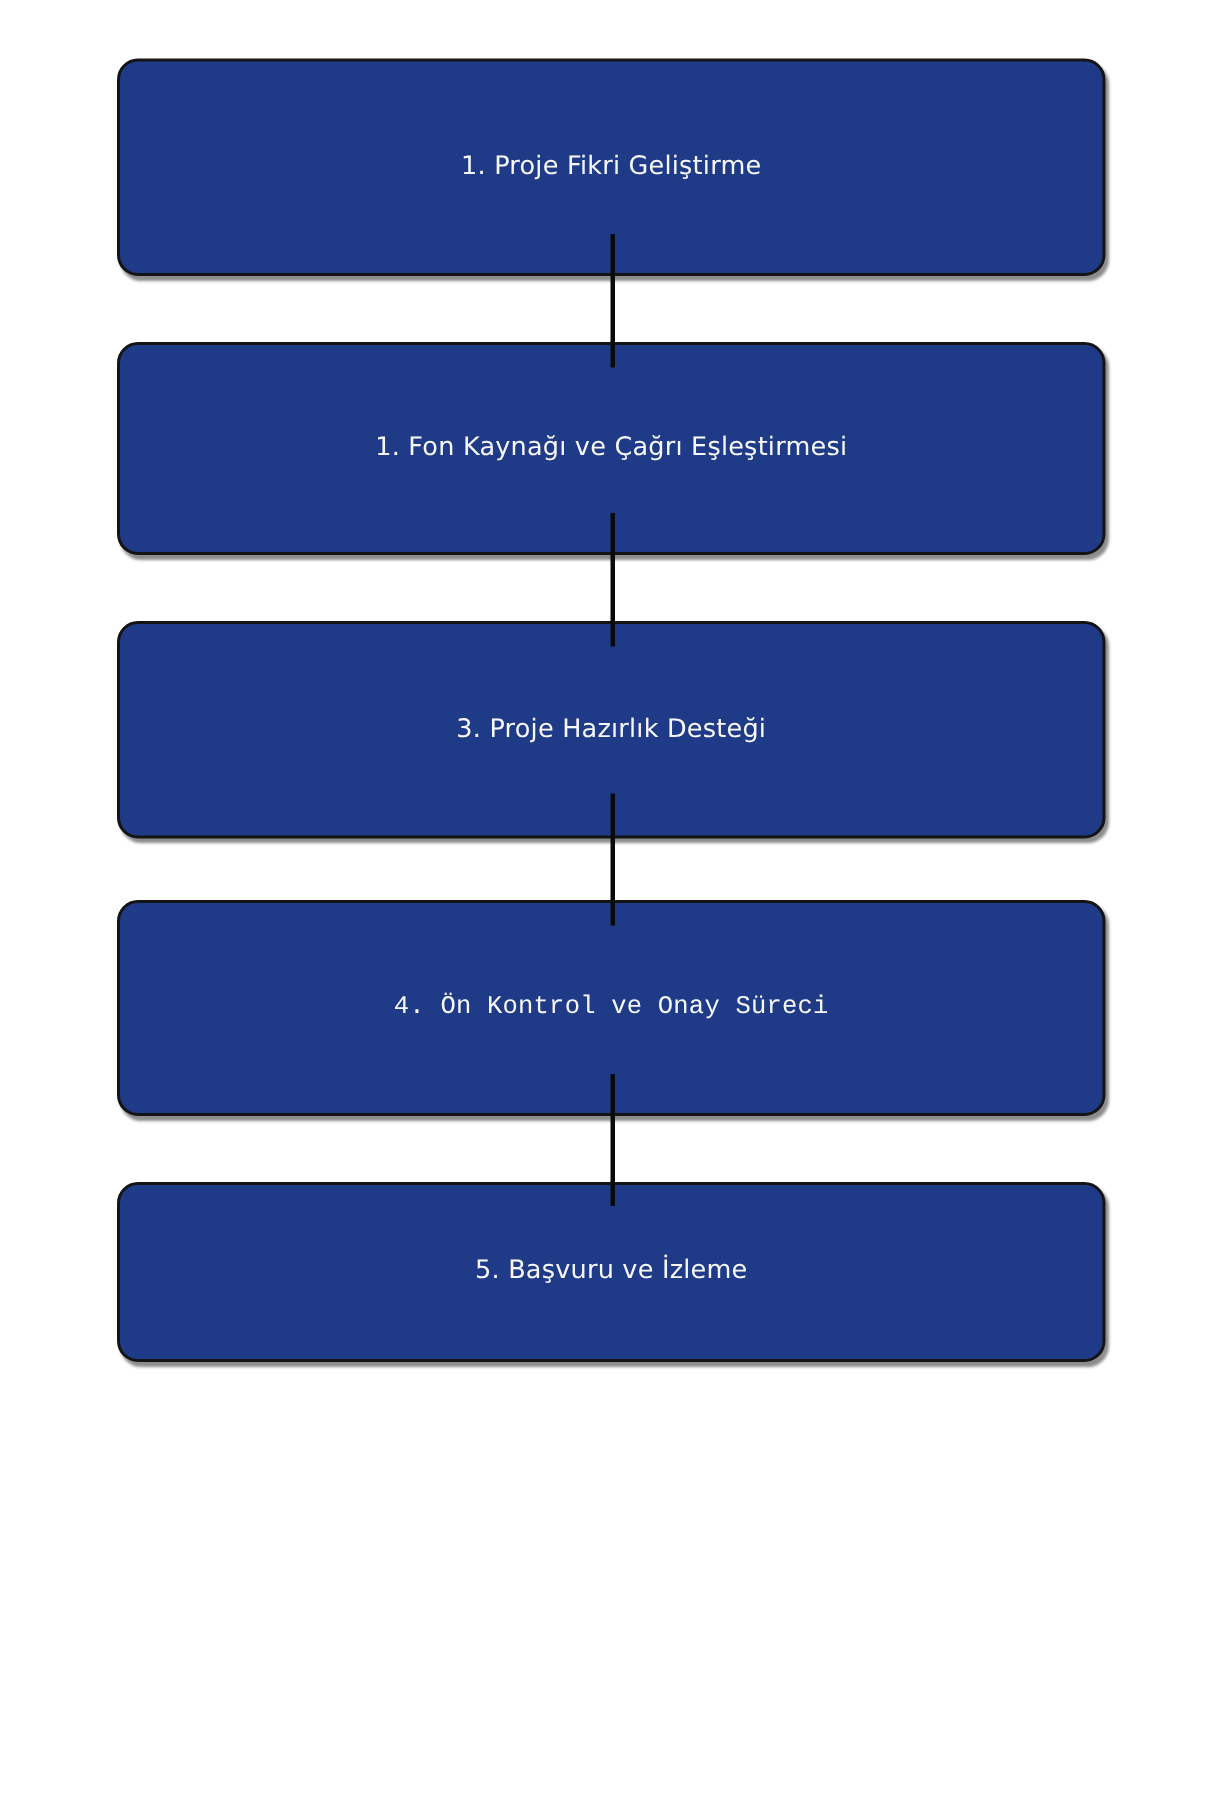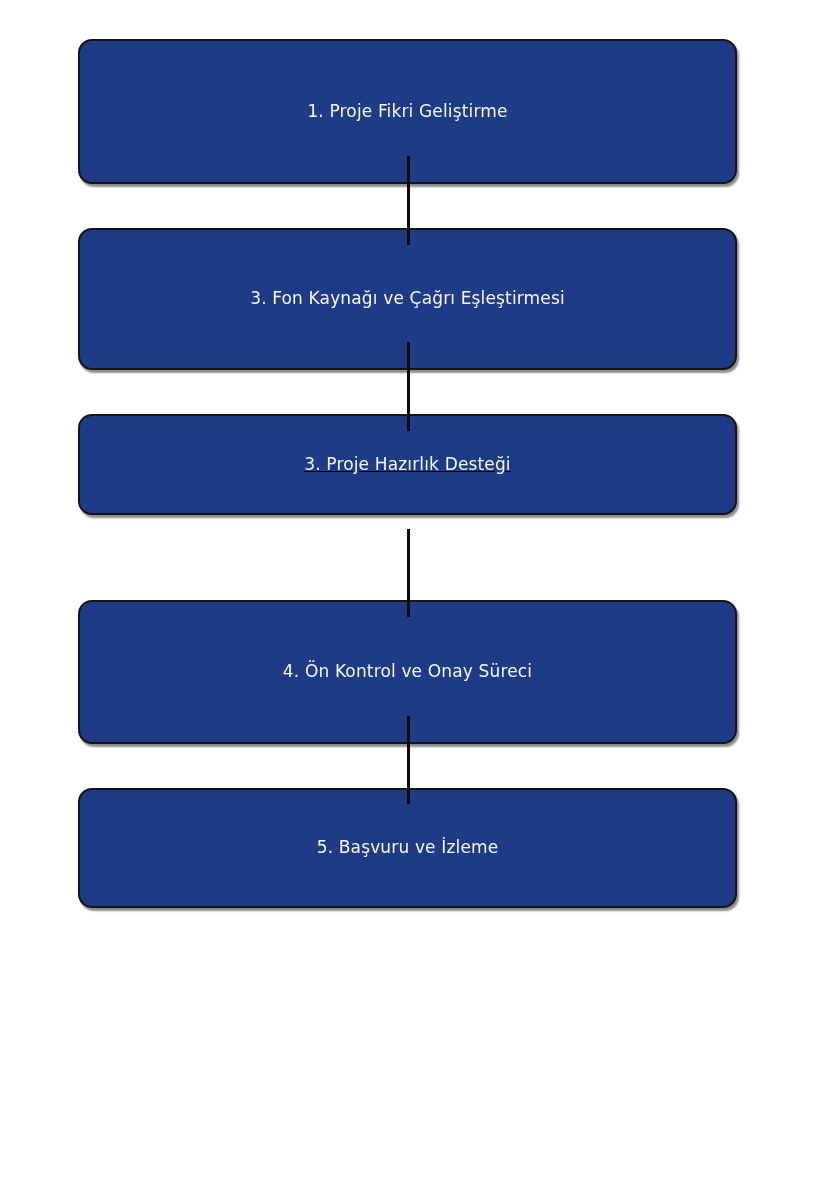--- a/index.html
+++ b/index.html
@@ -47,43 +47,43 @@
     position: absolute;
     left: 407px;
     width: 3px;
     background: #0a0a0a;
     z-index: 3;
   }
 
   
   .stage-1 { top: 7px;   height: 145px; }
   .stage-2 { top: 196px; height: 142px; }
-  .stage-3 { top: 382px; height: 101px; text-decoration: underline; }
-  .stage-4 { top: 568px; height: 144px; }
+  .stage-3 { top: 382px; height: 145px; }
+  .stage-4 { top: 568px; height: 144px; font-family: Liberation Mono, monospace; }
   .stage-5 { top: 756px; height: 120px; }
 
   
   .connector-1 { top: 124px; height: 89px; }
   .connector-2 { top: 310px; height: 89px; }
   .connector-3 { top: 497px; height: 88px; }
   .connector-4 { top: 684px; height: 88px; }
 </style>
 </head>
 <body>
 
 <div id="canvas">
 
   <div class="flow-stage stage-1">
     <span class="stage-label">1. Proje Fikri Geliştirme</span>
   </div>
 
   <div class="flow-connector connector-1"></div>
 
   <div class="flow-stage stage-2">
-    <span class="stage-label">3. Fon Kaynağı ve Çağrı Eşleştirmesi</span>
+    <span class="stage-label">1. Fon Kaynağı ve Çağrı Eşleştirmesi</span>
   </div>
 
   <div class="flow-connector connector-2"></div>
 
   <div class="flow-stage stage-3">
     <span class="stage-label">3. Proje Hazırlık Desteği</span>
   </div>
 
   <div class="flow-connector connector-3"></div>
 

